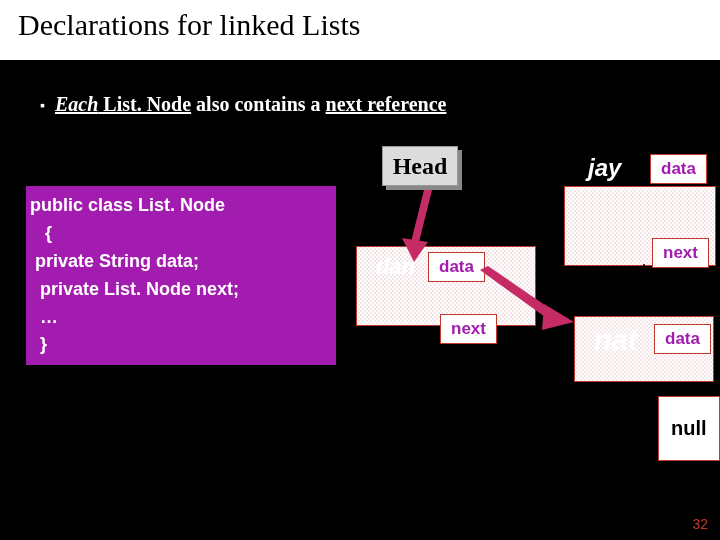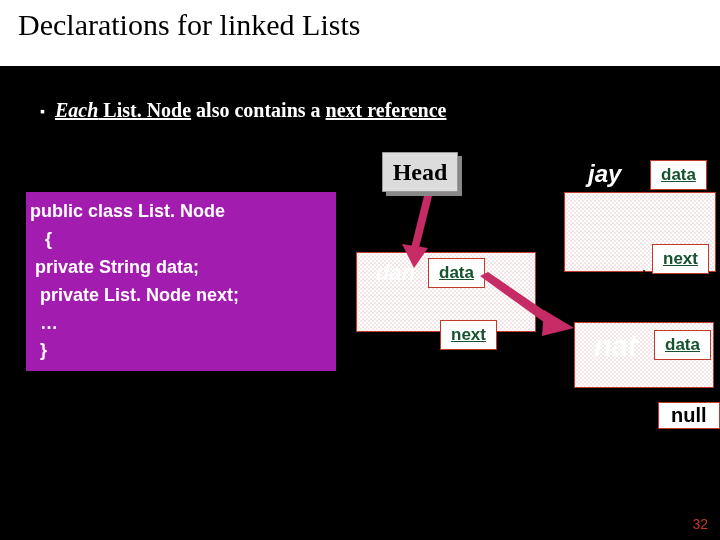--- a/index.html
+++ b/index.html
@@ -1,33 +1,33 @@
 <!DOCTYPE html>
 <html><head>
 <meta charset="utf-8">
 <style>
   * { margin: 0; padding: 0; box-sizing: border-box; }
   body { width: 720px; height: 540px; background: #000; font-family: Georgia, 'Times New Roman', serif; color: #fff; position: relative; overflow: hidden; }
-  .title-bar { background: #fff; color: #000; padding: 8px 18px 24px; font-size: 30px; font-weight: 400; }
+  .title-bar { background: #fff; color: #000; padding: 8px 18px 18px; font-size: 30px; font-weight: 400; }
   .content { padding: 30px 30px 0 40px; }
   .bullet-line { display: flex; align-items: flex-start; gap: 10px; font-size: 20px; font-weight: bold; line-height: 1.4; }
   .bullet-marker { font-size: 14px; margin-top: 6px; }
   .bullet-text-2 { margin-left: 24px; font-size: 20px; font-weight: bold; }
   .italic-underline { font-style: italic; text-decoration: underline; }
   .underline { text-decoration: underline; }
   .diagram-area { position: relative; margin-top: 28px; height: 330px; }
   .code-box { position: absolute; left: -14px; top: 40px; width: 310px; background: #a21caf; font-family: Arial, Helvetica, sans-serif; font-size: 18px; font-weight: bold; line-height: 1.55; color: #fff; padding: 6px 4px; }
   .head-label { position: absolute; left: 342px; top: 0; width: 76px; height: 40px; background: #dcdcdc; border: 1px solid #999; box-shadow: 4px 4px 0 #888; color: #000; font-family: 'Times New Roman', serif; font-size: 24px; font-weight: bold; text-align: center; line-height: 38px; }
   .node-box { position: absolute; background: repeating-conic-gradient(#f4e6e6 0% 25%, #fff 0% 50%) 50% / 4px 4px; border: 1px solid #c0392b; }
   .n1 { left: 316px; top: 100px; width: 180px; height: 80px; }
   .n2 { left: 524px; top: 40px; width: 152px; height: 80px; }
   .n3 { left: 534px; top: 170px; width: 140px; height: 66px; }
-  .field-chip { position: absolute; background: #fff; border: 1px solid #c0392b; color: #14532d; font-family: Arial, sans-serif; font-size: 17px; font-weight: bold; padding: 4px 10px; text-decoration: underline; }
+  .field-chip { position: absolute; background: #fff; border: 1px solid #c0392b; color: #a21caf; font-family: Arial, sans-serif; font-size: 17px; font-weight: bold; padding: 4px 10px; }
   .value-lbl { position: absolute; color: #fff; font-family: Arial, sans-serif; font-style: italic; font-weight: bold; font-size: 22px; }
-  .null-box { position: absolute; left: 618px; top: 250px; background: #fff; color: #000; border: 1px solid #c0392b; font-family: Arial, sans-serif; font-size: 20px; font-weight: bold; padding: 1px 12px; }
+  .null-box { position: absolute; left: 618px; top: 250px; background: #fff; color: #000; border: 1px solid #c0392b; font-family: Arial, sans-serif; font-size: 20px; font-weight: bold; padding: 20px 12px; }
   .page-num { position: absolute; right: 12px; bottom: 8px; color: #c0392b; font-family: Arial, sans-serif; font-size: 14px; }
   svg.arrows { position: absolute; left: 0; top: 0; pointer-events: none; }
   .arrow-head { fill: #c72b66; }
   .arrow-line { fill: #c72b66; }
   .thin-arrow { stroke: #000; stroke-width: 1.5; fill: none; }
   .thin-head { fill: #000; }
 </style>
 </head>
 <body>
 

